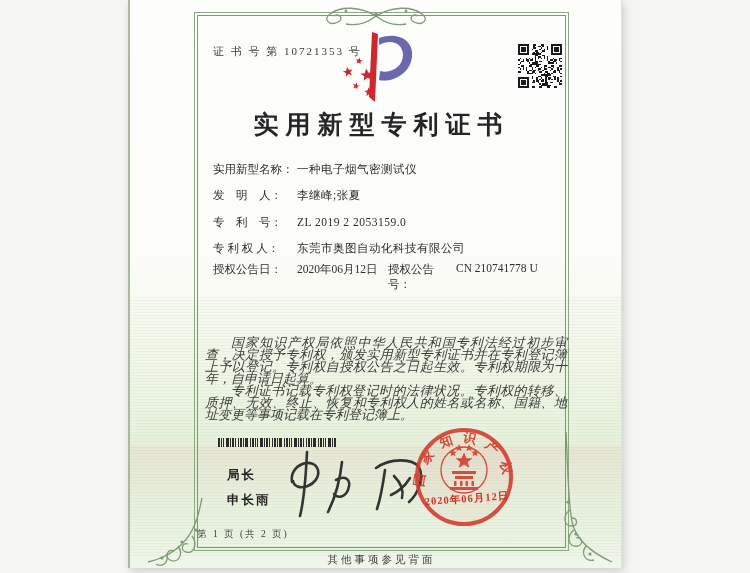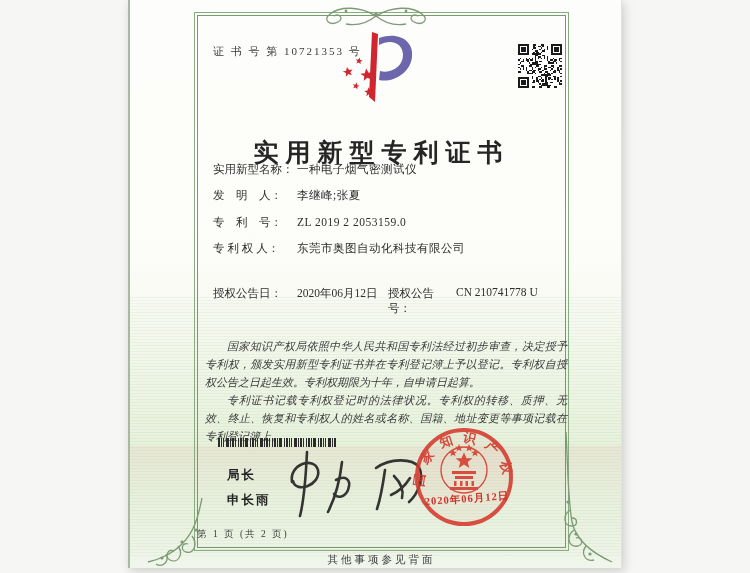--- a/index.html
+++ b/index.html
@@ -34,36 +34,36 @@
   .orn path { fill:none; stroke:#7d9b74; stroke-width:1.3; }
   .orn .dot { fill:#7d9b74; stroke:none; }
 
   
   .certno { position:absolute; left:213px; top:44px; font-size:11px; letter-spacing:2px; color:#3b3b3b; }
   .logo { position:absolute; left:326px; top:28px; }
   .qr { position:absolute; left:518px; top:44px; width:44px; height:44px; }
 
   .title {
     position:absolute; left:197px; top:108px; width:369px; text-align:center;
-    font-size:25px; font-weight:700; letter-spacing:7px; color:#252525;margin-top:28px;
+    font-size:25px; font-weight:700; letter-spacing:7px; color:#252525;
   }
 
   
   .fields { position:absolute; left:213px; top:156px; width:350px; }
   .frow { display:flex; height:26.5px; font-size:11.5px; color:#2e2e2e;align-items:center; }
   .flabel { flex:0 0 84px; white-space:pre; }
   .fvalue { flex:1; letter-spacing:.5px; }
-  .grow { display:flex; height:26px; font-size:11.5px; color:#2e2e2e;margin-top:24px; }
+  .grow { display:flex; height:26px; font-size:11.5px; color:#2e2e2e; }
   .grow .gl1 { flex:0 0 84px; }
   .grow .gv1 { flex:0 0 91px; }
   .grow .gl2 { flex:0 0 68px; }
 
   
   .paras { position:absolute; left:205px; top:337px; width:362px;
-    font-size:11px; line-height:18px; color:#3a3a3a; font-style:italic; text-align:justify; }
+    font-size:13px; line-height:12px; color:#3a3a3a; font-style:italic; text-align:justify; }
   .paras p { text-indent:2em; margin:0; }
 
   
   .barcode { position:absolute; left:218px; top:438px; width:119px; height:9px; }
   .director { position:absolute; left:227px; top:467px; font-size:12.5px; font-weight:700; color:#222;font-family:Liberation Mono, monospace; }
   .director div { margin-bottom:8px; letter-spacing:2px; }
   .signature { position:absolute; left:280px; top:446px; }
 
   .seal { position:absolute; left:412px; top:425px; }
   .sealdate {

